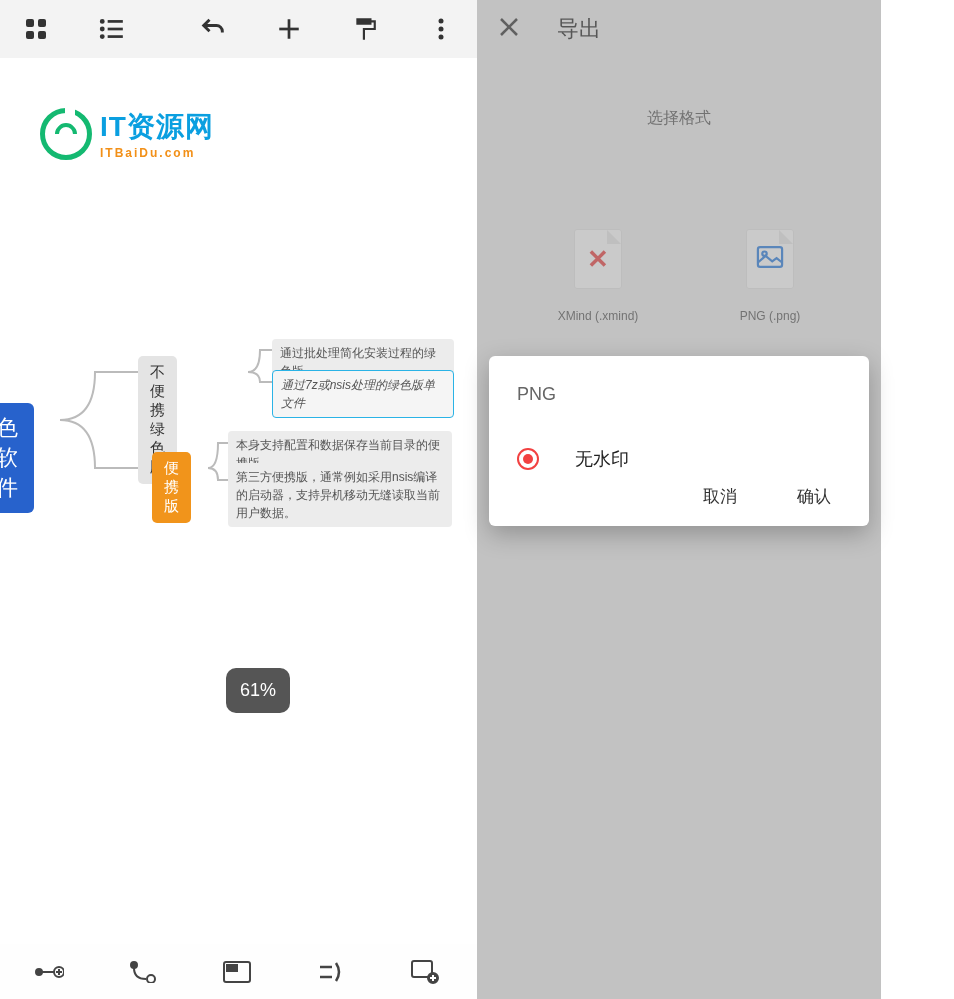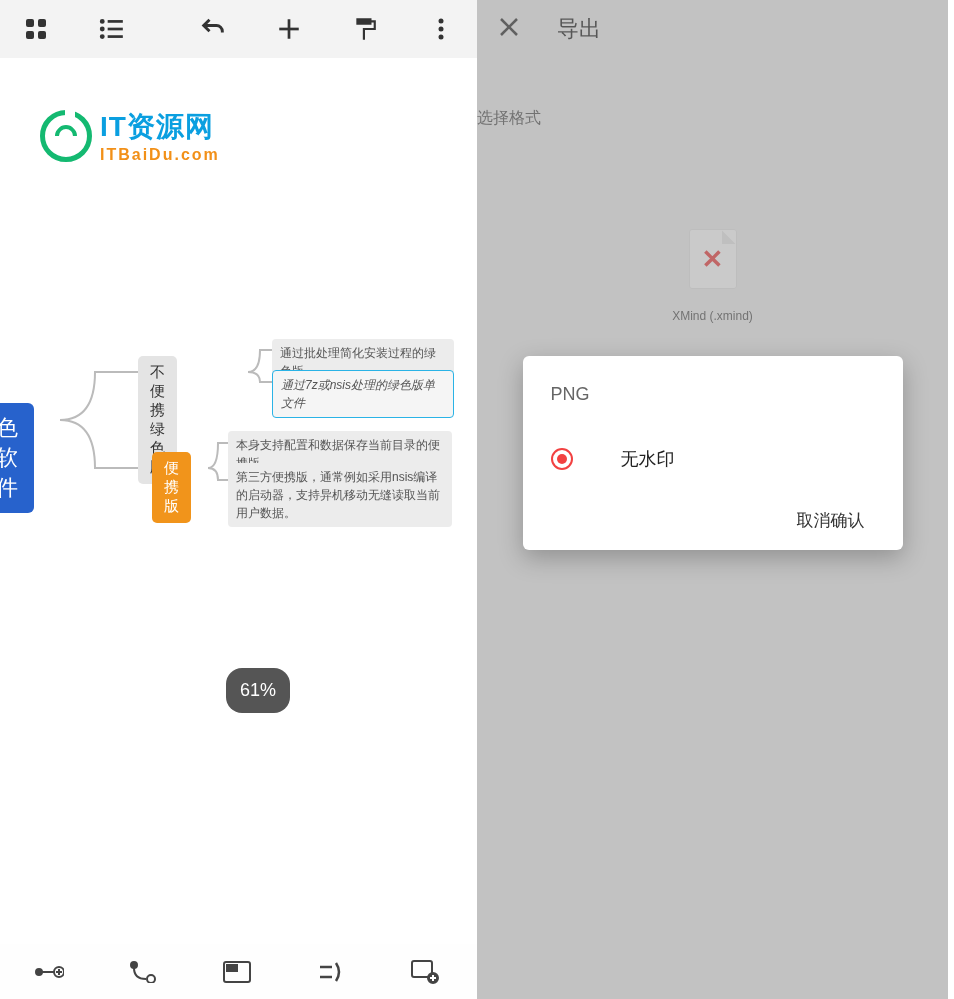--- a/index.html
+++ b/index.html
@@ -10,62 +10,62 @@
 .top-toolbar { height:58px; background:#f3f3f3; display:flex; align-items:center; justify-content:space-between; padding:0 22px; }
 .tb-left, .tb-right { display:flex; gap:48px; }
 .tb-icon { width:28px; height:28px; display:flex; align-items:center; justify-content:center; color:#333; cursor:pointer; }
 .canvas { flex:1; position:relative; background:#fff; overflow:hidden; }
 .logo { position:absolute; top:50px; left:40px; display:flex; align-items:center; gap:8px; }
 .logo-mark { width:52px; height:52px; border-radius:50%; border:5px solid #14B971; position:relative; }
 .logo-mark::before { content:""; position:absolute; top:-5px; right:12px; width:10px; height:10px; background:#fff; }
 .logo-mark::after { content:""; position:absolute; top:50%; left:50%; width:14px; height:14px; border:4px solid #14B971; border-radius:50%; border-right-color:transparent; border-bottom-color:transparent; transform:translate(-50%,-50%) rotate(45deg); }
 .logo-text { display:flex; flex-direction:column; }
 .logo-main { font-size:28px; font-weight:700; color:#0A9FE0; letter-spacing:1px; }
-.logo-sub { font-size:16px; color:#F29018; font-weight:600; letter-spacing:2px; }
+.logo-sub { font-size:12px; color:#F29018; font-weight:600; letter-spacing:2px; }
 
 .mindmap { position:absolute; top:270px; left:0; }
 .root-node { position:absolute; top:75px; left:-20px; background:#2762CC; color:#fff; font-size:22px; font-weight:500; padding:10px 16px; border-radius:6px; }
 .sub-node { position:absolute; border-radius:5px; padding:7px 12px; font-size:15px; font-weight:500; color:#333; }
 .sn1 { top:28px; left:138px; background:#e4e4e4; }
 .sn2 { top:124px; left:152px; background:#F1941B; color:#fff; }
 .leaf { position:absolute; background:#ececec; color:#555; font-size:12px; padding:5px 8px; border-radius:4px; line-height:1.5; }
 .lf1 { top:11px; left:272px; width:182px; }
 .lf2 { top:42px; left:272px; width:182px; border:1.5px solid #2AB3E6; background:#f5f5f5;font-style:italic; }
 .lf3 { top:103px; left:228px; width:224px; }
 .lf4 { top:135px; left:228px; width:224px; }
 svg.connectors { position:absolute; top:0; left:0; pointer-events:none; }
 
-.zoom-badge { position:absolute; top:610px; left:226px; background:#555; color:#fff; font-size:18px; padding:12px 14px; border-radius:16px; }
+.zoom-badge { position:absolute; top:610px; left:226px; background:#555; color:#fff; font-size:18px; padding:12px 14px; border-radius:10px; }
 
 .bottom-toolbar { height:55px; background:#fefefe; display:flex; align-items:center; gap:64px; padding-left:34px; }
 .bb-icon { width:30px; height:30px; display:flex; align-items:center; justify-content:center; color:#444; cursor:pointer; }
 
 
-.right-panel { width:471px; height:100%; background:#e6e6e6; position:relative; display:flex; flex-direction:column; }
+.right-panel { width:404px; height:100%; background:#e6e6e6; position:relative; display:flex; flex-direction:column; }
 .export-header { height:58px; background:#e6e6e6; display:flex; align-items:center; padding:0 22px; gap:38px; }
 .close-btn { font-size:24px; color:#333; cursor:pointer; }
 .export-title { font-size:22px; color:#222; }
-.select-format { text-align:left; font-size:16px; color:#555; margin-top:50px; }
+.select-format { text-align:center; font-size:16px; color:#555; margin-top:50px; }
 .format-grid { display:flex; justify-content:space-around; margin-top:100px; padding:0 30px; }
 .format-item { display:flex; flex-direction:column; align-items:center; gap:20px; }
 .format-icon { width:48px; height:60px; background:#f5f5f5; border:1px solid #ddd; border-radius:3px; position:relative; display:flex; align-items:center; justify-content:center; }
 .format-icon .fold { position:absolute; top:0; right:0; width:14px; height:14px; background:#e0e0e0; clip-path:polygon(0 0,100% 100%,0 100%); }
 .xmind-mark { color:#E23F3F; font-size:26px; font-weight:bold; }
 .png-mark svg { width:28px; height:22px; }
 .format-label { font-size:12px; color:#555; }
 
 .overlay { position:absolute; inset:0; background:rgba(150,150,150,0.45); }
 .dialog { position:absolute; top:356px; left:50%; transform:translateX(-50%); width:380px; background:#fff; border-radius:6px; box-shadow:0 8px 24px rgba(0,0,0,0.25); padding:28px 28px 18px; }
 .dialog-title { font-size:18px; color:#666; margin-bottom:28px; }
-.radio-row { display:flex; align-items:center; gap:48px; padding:14px 0; cursor:pointer; }
+.radio-row { display:flex; align-items:center; gap:36px; padding:14px 0; cursor:pointer; }
 .radio { width:22px; height:22px; border-radius:50%; border:2.5px solid #333; position:relative; flex-shrink:0; }
 .radio.checked { border-color:#F24141; }
 .radio.checked::after { content:""; position:absolute; inset:4px; background:#F24141; border-radius:50%; }
 .radio-label { font-size:18px; color:#222; }
-.dialog-actions { display:flex; justify-content:flex-end; margin-top:24px; padding-right:10px; }
+.dialog-actions { display:flex; justify-content:flex-end; gap:60px; padding-right:10px; }
 .dialog-btn { font-size:17px; color:#333; cursor:pointer; background:none; border:none; }
 </style>
 </head>
 <body>
 
 <div class="left-panel">
   <div class="top-toolbar">
     <div class="tb-left">
       <span class="tb-icon">
         <svg width="24" height="24" viewBox="0 0 24 24">
@@ -199,20 +199,31 @@
   <div class="select-format">选择格式</div>
 
   <div class="format-grid">
     <div class="format-item">
       <div class="format-icon">
         <div class="fold"></div>
         <span class="xmind-mark">✕</span>
       </div>
       <span class="format-label">XMind (.xmind)</span>
     </div>
+    <div class="format-item">
+      <div class="format-icon">
+        <div class="fold"></div>
+        <span class="png-mark"><svg viewBox="0 0 24 20" fill="none" stroke="#2878D8" stroke-width="2">
+              <rect x="1" y="1" width="22" height="18" rx="2"></rect>
+              <circle cx="7" cy="7" r="2"></circle>
+              <path d="M1 15 L8 9 L14 14 L18 11 L23 15"></path>
+            </svg></span>
+      </div>
+      <span class="format-label">PNG (.png)</span>
+    </div>
   </div>
 
   <div class="overlay"></div>
 
   <div class="dialog">
     <div class="dialog-title">PNG</div>
     <div class="radio-row">
       <div class="radio checked"></div>
       <span class="radio-label">无水印</span>
     </div>

